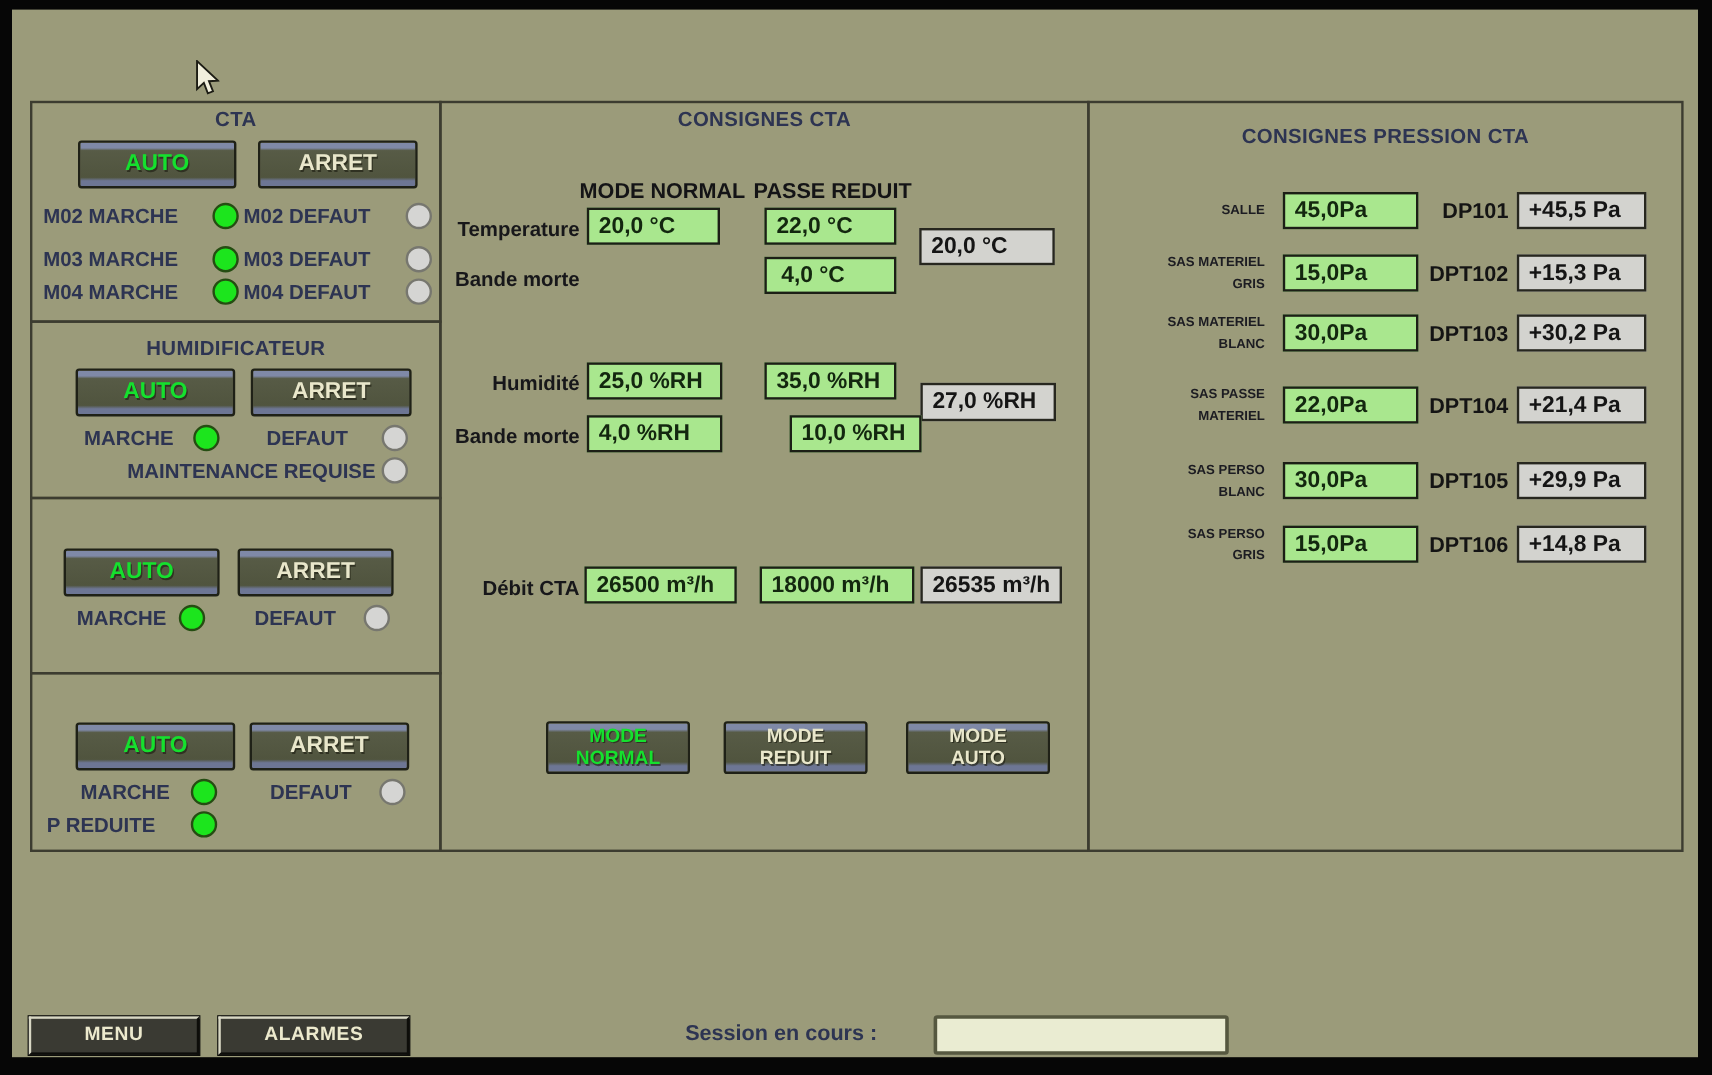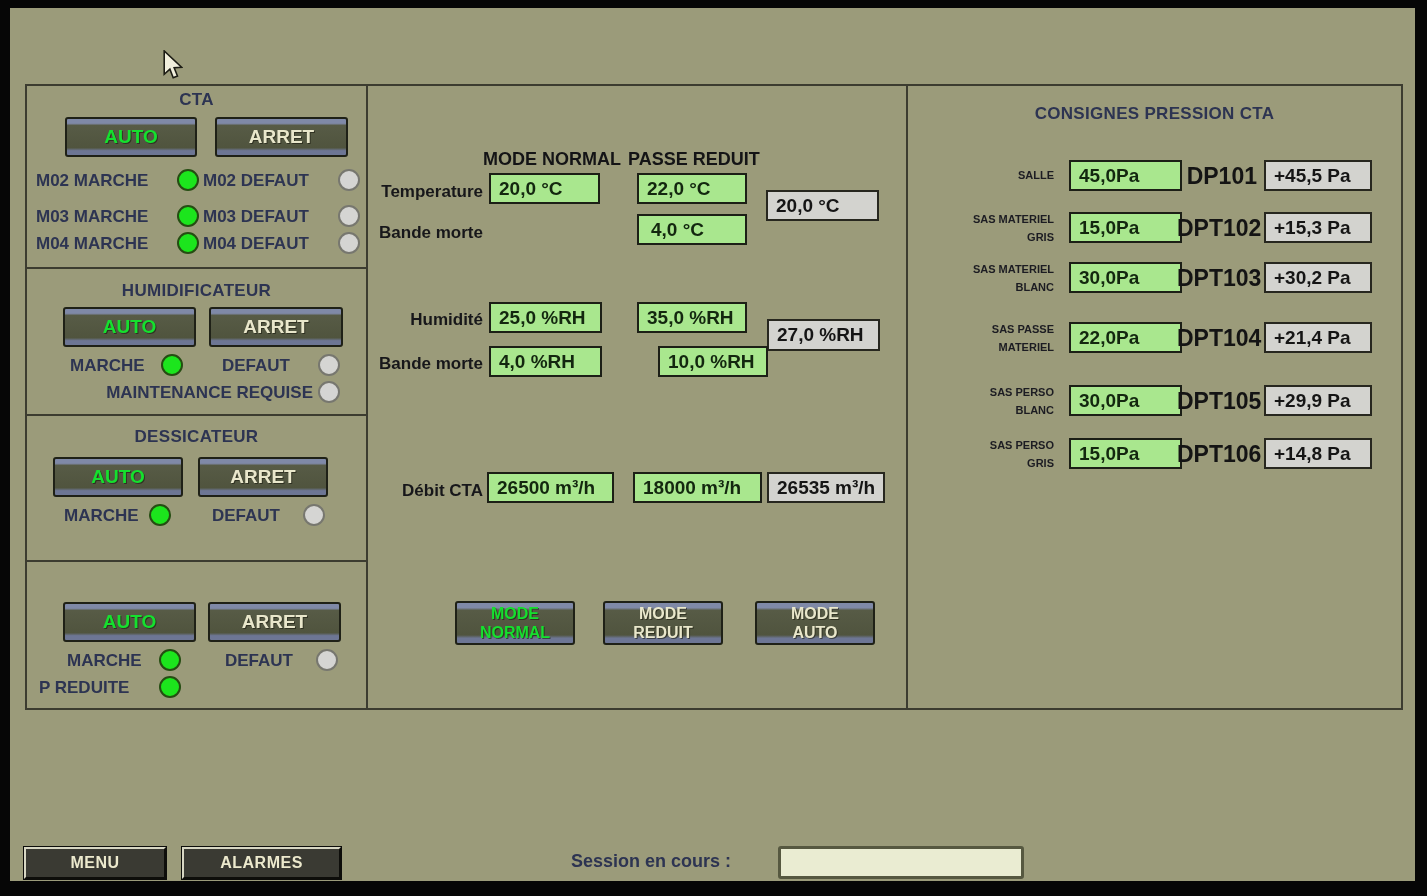--- a/index.html
+++ b/index.html
@@ -18,21 +18,21 @@
         display:flex;align-items:center;justify-content:center;font-weight:bold;font-size:19px;color:#e9e7cb;
         text-shadow:1px 1px 0 rgba(20,20,10,.55);cursor:default;}
   .hbtn.active{color:#15e02e;}
   .hbtn.mode{flex-direction:column;font-size:16px;line-height:19px;}
   .val{position:absolute;box-sizing:border-box;display:flex;align-items:center;padding-left:8px;font-weight:bold;font-size:19px;white-space:nowrap;}
   .val.green{background:#a9e78e;border:2px solid #1c1f16;color:#13270f;}
   .val.gray{background:#d3d3cf;border:2px solid #27271f;color:#151515;}
   .hdr{position:absolute;color:#141416;font-weight:bold;font-size:18px;white-space:nowrap;}
   .rlab{position:absolute;color:#1c1c22;font-weight:bold;font-size:11px;line-height:18px;text-align:right;}
   .rlab span{display:block;}
-  .dplab{position:absolute;color:#141414;font-weight:bold;font-size:23px;text-align:right;line-height:22px;}
+  .dplab{position:absolute;color:#141414;font-weight:bold;font-size:18px;text-align:right;line-height:22px;}
   .fbtn{position:absolute;box-sizing:border-box;background:#3a3a33;color:#ece9cd;font-weight:bold;font-size:16px;
         display:flex;align-items:center;justify-content:center;letter-spacing:.5px;
         border-top:2px solid #d8d7c4;border-left:2px solid #d8d7c4;border-right:2px solid #0d0d0a;border-bottom:2px solid #0d0d0a;
         box-shadow:0 0 0 1px #0d0d0a;}
   .sess-lab{position:absolute;color:#2d3452;font-weight:bold;font-size:18px;text-align:right;}
   .sess-input{position:absolute;box-sizing:border-box;background:#eaecd2;border:3px solid #565840;border-radius:3px;font-family:"Liberation Sans",sans-serif;font-size:16px;padding:0 6px;}
   .cursor{position:absolute;pointer-events:none;}
 </style>
 </head>
 <body>
@@ -70,37 +70,37 @@
   <div class="ptitle" style="left:25px;top:281px;width:343px;">HUMIDIFICATEUR</div>
   <div class="hbtn active" style="left:63px;top:307px;width:133px;height:40px;">AUTO</div>
   <div class="hbtn inactive" style="left:209px;top:307px;width:134px;height:40px;">ARRET</div>
   <div class="nlab" style="left:70px;top:355px;">MARCHE</div>
   <div class="led on" style="left:161px;top:354px;"></div>
   <div class="nlab" style="left:222px;top:355px;">DEFAUT</div>
   <div class="led off" style="left:318px;top:354px;"></div>
   <div class="nlab rt" style="left:61px;top:382px;width:252px;">MAINTENANCE REQUISE</div>
   <div class="led off" style="left:318px;top:381px;"></div>
 
-  <div class="ptitle" style="left:25px;top:427px;width:343px;">DESSICATEUR</div>
   <div class="hbtn active" style="left:53px;top:457px;width:130px;height:40px;">AUTO</div>
   <div class="hbtn inactive" style="left:198px;top:457px;width:130px;height:40px;">ARRET</div>
   <div class="nlab" style="left:64px;top:505px;">MARCHE</div>
   <div class="led on" style="left:149px;top:504px;"></div>
   <div class="nlab" style="left:212px;top:505px;">DEFAUT</div>
   <div class="led off" style="left:303px;top:504px;"></div>
 
   <div class="hbtn active" style="left:63px;top:602px;width:133px;height:40px;">AUTO</div>
   <div class="hbtn inactive" style="left:208px;top:602px;width:133px;height:40px;">ARRET</div>
   <div class="nlab" style="left:67px;top:650px;">MARCHE</div>
   <div class="led on" style="left:159px;top:649px;"></div>
   <div class="nlab" style="left:225px;top:650px;">DEFAUT</div>
   <div class="led off" style="left:316px;top:649px;"></div>
   <div class="nlab" style="left:39px;top:677px;">P REDUITE</div>
   <div class="led on" style="left:159px;top:676px;"></div>
 
+  <div class="ptitle" style="left:366px;top:90px;width:542px;">CONSIGNES CTA</div>
   <div class="hdr" style="left:483px;top:149px;">MODE NORMAL</div>
   <div class="hdr" style="left:628px;top:149px;">PASSE REDUIT</div>
 
   <div class="blab rt" style="left:366px;top:181px;width:117px;">Temperature</div>
   <div class="val green" style="left:489px;top:173px;width:111px;height:31px;">20,0 °C</div>
   <div class="val green" style="left:637px;top:173px;width:110px;height:31px;">22,0 °C</div>
   <div class="val gray" style="left:766px;top:190px;width:113px;height:31px;">20,0 °C</div>
 
   <div class="blab rt" style="left:366px;top:222px;width:117px;">Bande morte</div>
   <div class="val green" style="left:637px;top:214px;width:110px;height:31px;padding-left:12px;">4,0 °C</div>

